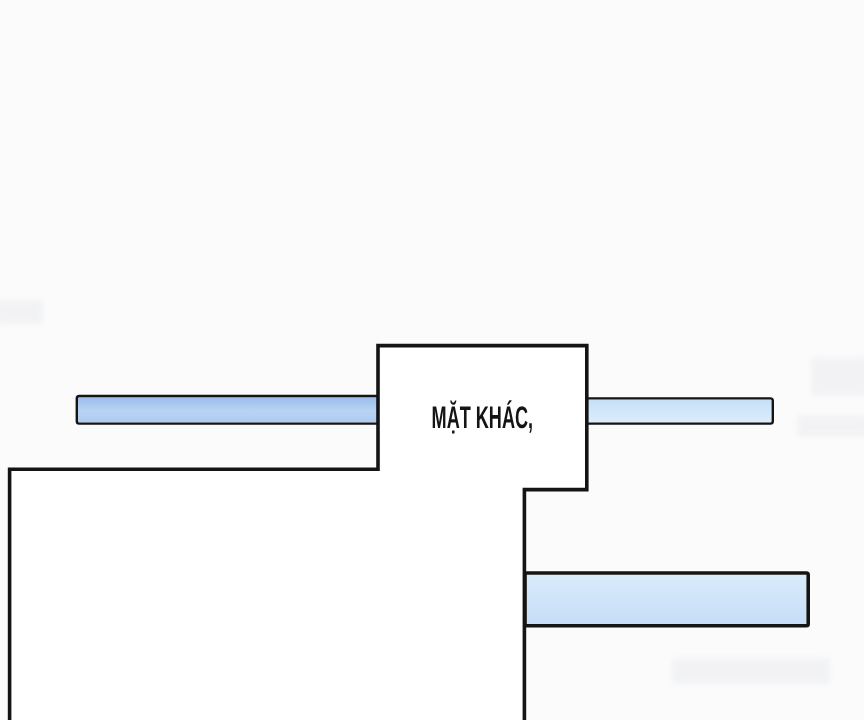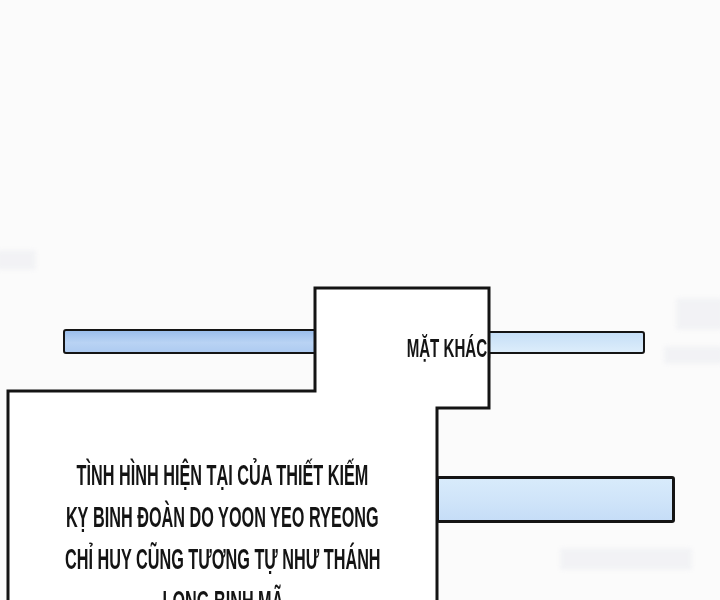--- a/index.html
+++ b/index.html
@@ -70,22 +70,21 @@
   .panel-stroke { fill: none; stroke: var(--ink, #141414); stroke-width: 3; }
 
   
   .caption-box {
     position: absolute;
     z-index: 4;
     left: 315px; top: 288px;
     width: 174px; height: 120px;
     display: flex;
     align-items: center;
-    justify-content: flex-end;
-    padding-left: 33px;
+    justify-content: center;
   }
   .caption-box .ctext {
     font-size: 26px;
     font-weight: 700;
     color: var(--ink, #141414);
     white-space: nowrap;
     transform: scaleX(0.58);
     letter-spacing: 0px;
   }
   .narration-box {
@@ -125,28 +124,14 @@
     <path class="panel-fill" d="M 8 600 L 8 391 L 315 391 L 315 288 L 489 288 L 489 408 L 437 408 L 437 600 Z"></path>
     <path class="panel-stroke" d="M 8 600 L 8 391 L 315 391 L 315 288 L 489 288 L 489 408 L 437 408 L 437 600"></path>
   </svg>
 
   <div class="bar bar-bottom-right"></div>
 
   <div class="caption-box">
     <span class="ctext">MẶT KHÁC,</span>
   </div>
 
-  <div class="narration-box">
-    <div class="nline">
-      <span class="ntext">TÌNH HÌNH HIỆN TẠI CỦA THIẾT KIẾM</span>
-    </div>
-    <div class="nline">
-      <span class="ntext">KỴ BINH ĐOÀN DO YOON YEO RYEONG</span>
-    </div>
-    <div class="nline">
-      <span class="ntext">CHỈ HUY CŨNG TƯƠNG TỰ NHƯ THÁNH</span>
-    </div>
-    <div class="nline">
-      <span class="ntext">LONG BINH MÃ</span>
-    </div>
-  </div>
 
 </div>
 
 </body></html>

